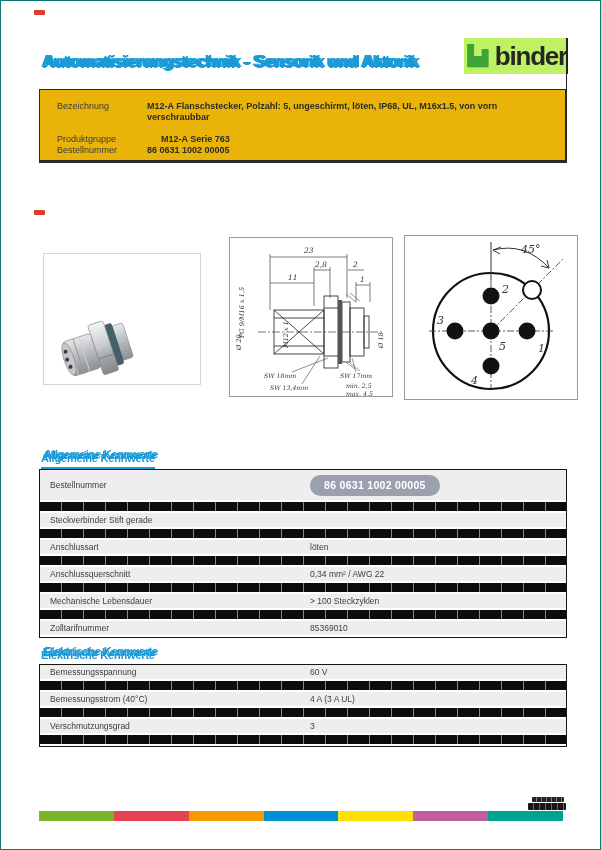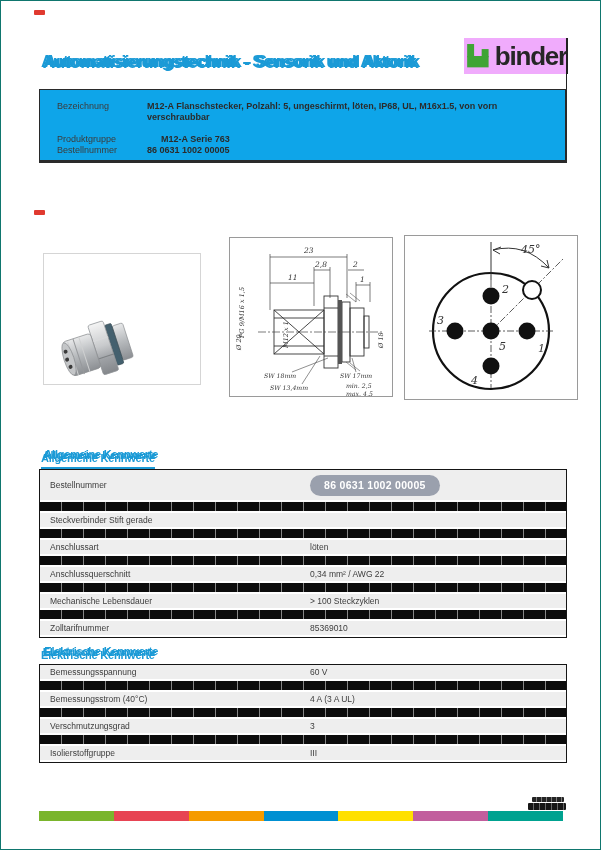--- a/index.html
+++ b/index.html
@@ -21,27 +21,27 @@
   
   .title-wrap{position:absolute; left:40px; top:51px; width:430px; height:24px;}
   .overprint{position:relative; display:inline-block; white-space:nowrap;}
   .overprint .lay{display:inline-block; color:var(--blue); font-weight:bold;}
   .overprint .l1{position:relative;}
   .overprint .l2{position:absolute; left:1.7px; top:0.6px;}
   .overprint .l3{position:absolute; left:3.3px; top:0;}
   .title-wrap .lay{font-size:17px; letter-spacing:-0.3px;}
 
   
-  .logo{position:absolute; left:463px; top:37px; width:103px; height:36px; background:#f0abfc;
+  .logo{position:absolute; left:463px; top:37px; width:103px; height:36px; background:#bef264;
         display:flex; align-items:center; border-right:1px solid #222;}
   .logo-word{font-size:26px; font-weight:bold; color:#262626; letter-spacing:-1.2px; margin-left:3px;}
   .vline{position:absolute; left:565px; top:37px; width:1px; height:52px; background:#222;}
 
   
-  .info-box{position:absolute; left:38px; top:88px; width:528px; height:74px; background:#0ea5e9;
+  .info-box{position:absolute; left:38px; top:88px; width:528px; height:74px; background:#eab308;
             box-sizing:border-box; border:1px solid #2a2a2a; border-bottom-width:3px; border-right-width:2px;
             padding:11px 0 0 17px;}
   .info-row{display:flex; font-size:9px; color:var(--ink); line-height:11px;}
   .info-row .ilbl{width:90px; flex:none;}
   .info-row .ival{font-weight:bold; color:#2b2b2b; padding-right:32px;}
   .info-row.gap{margin-top:11px;gap:14px;}
 
   
   .photo-box{position:absolute; left:42px; top:252px; width:156px; height:130px; background:#fff;
              border:1px solid #d5d5d5;}
@@ -296,24 +296,20 @@
       <div class="trow">
         <span class="lbl">Bemessungsstrom (40°C)</span>
         <span class="val">4 A (3 A UL)</span>
       </div>
       <div class="smear"></div>
       <div class="trow">
         <span class="lbl">Verschmutzungsgrad</span>
         <span class="val">3</span>
       </div>
       <div class="smear"></div>
-      <div class="trow">
-        <span class="lbl">Isolierstoffgruppe</span>
-        <span class="val">III</span>
-      </div>
     </div>
 
   <div class="smudge">
     <span class="b1"></span>
       <span class="b2"></span>
   </div>
   <div class="footer-bar" id="footer-bar">
       <div class="seg" style="background: rgb(122, 181, 44);"></div>
       <div class="seg" style="background: rgb(231, 68, 83);"></div>
       <div class="seg" style="background: rgb(245, 155, 0);"></div>

